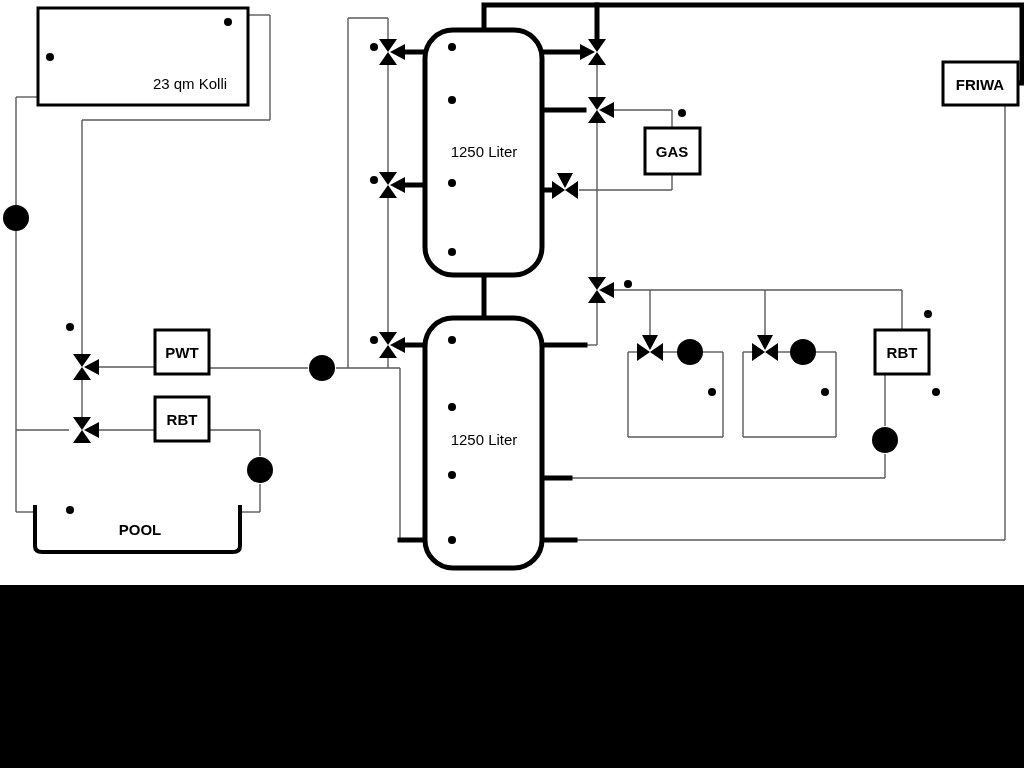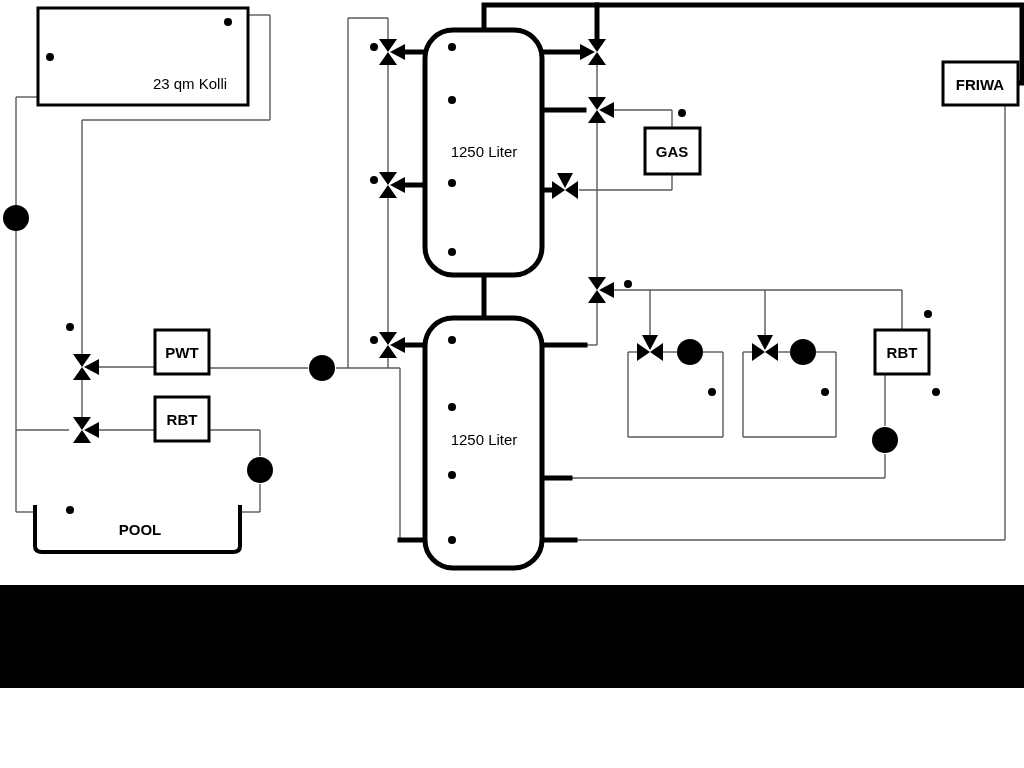--- a/index.html
+++ b/index.html
@@ -1,16 +1,16 @@
 <!DOCTYPE html>
 <html><head>
 <meta charset="utf-8">
 <style>
   html,body{margin:0;padding:0;background:#fff;}
-  #stage{position:relative;width:1024px;height:688px;background:#ffffff;overflow:hidden;
+  #stage{position:relative;width:1024px;height:768px;background:#ffffff;overflow:hidden;
          font-family:"Liberation Sans", sans-serif;}
   svg{display:block;}
   .thin{stroke:#5a5a5a;stroke-width:1.4;fill:none;}
   .thick{stroke:#000;stroke-width:5;fill:none;stroke-linecap:square;}
   .boxline{fill:#fff;stroke:#000;stroke-width:3;}
   .tank{fill:#fff;stroke:#000;stroke-width:5;}
   .lbl{font-family:"Liberation Sans",sans-serif;font-size:15px;fill:#000;text-anchor:middle;}
   .lblb{font-family:"Liberation Sans",sans-serif;font-size:15px;font-weight:700;fill:#000;text-anchor:middle;}
   .band{fill:#000;}
 </style>

